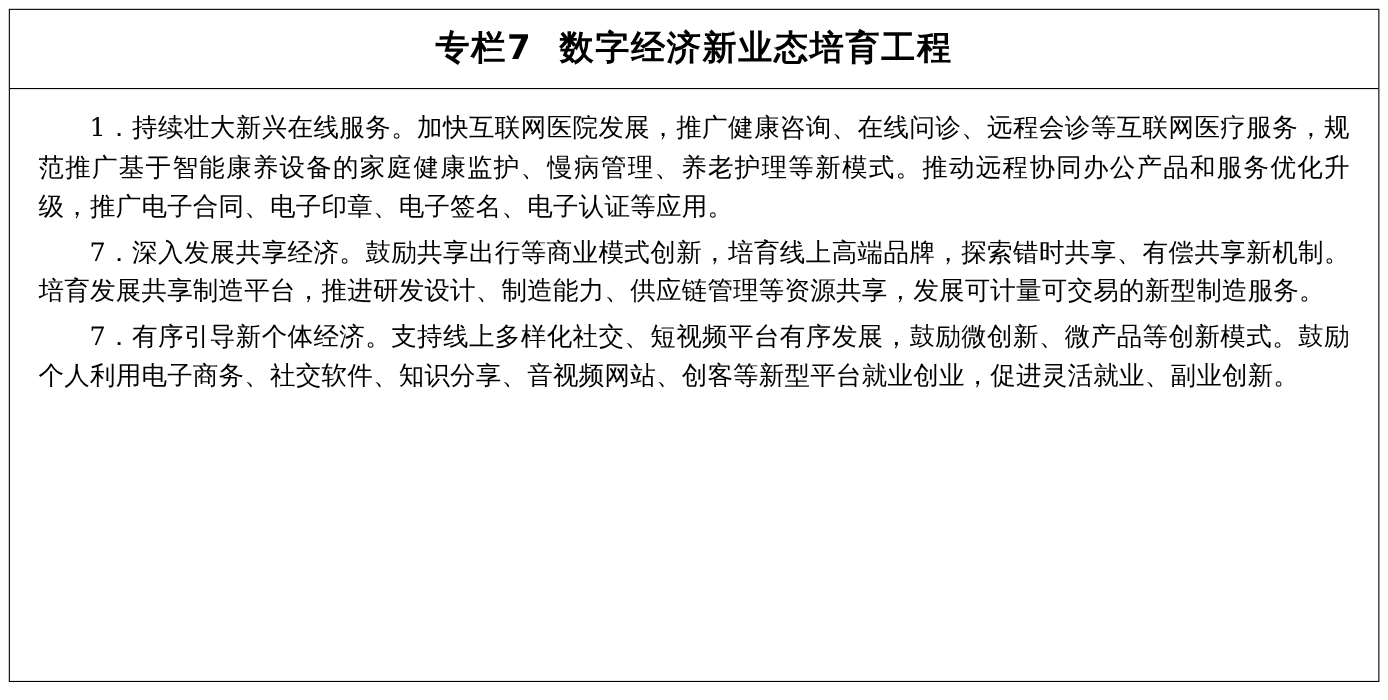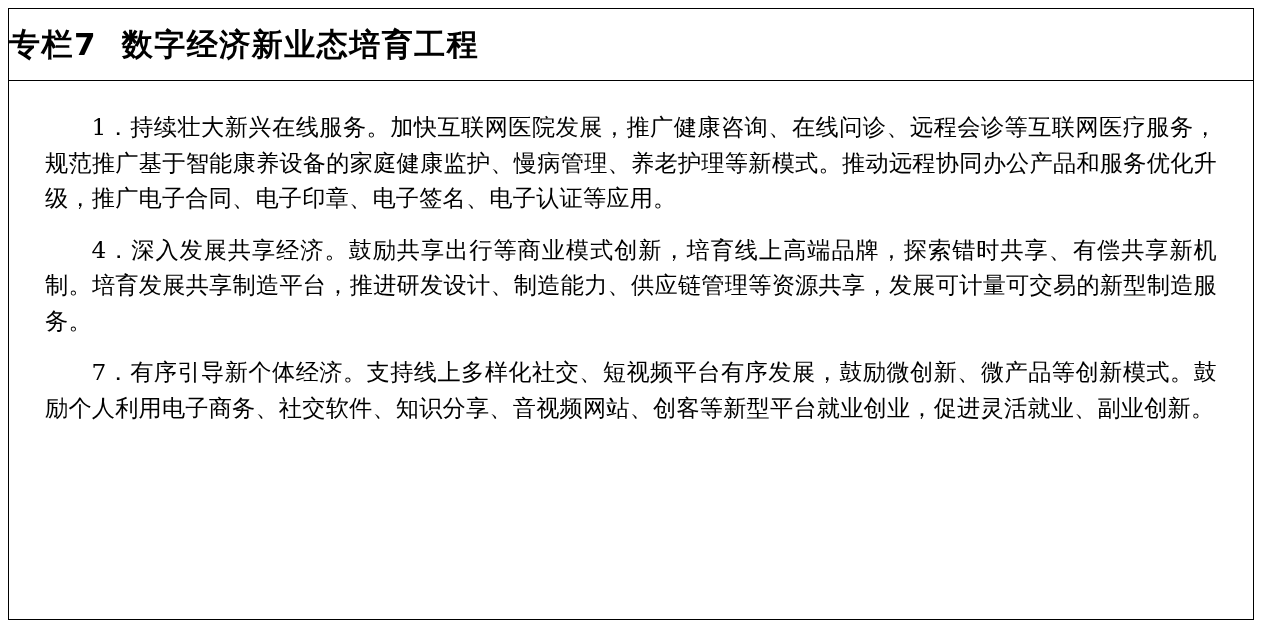--- a/index.html
+++ b/index.html
@@ -29,21 +29,21 @@
     box-sizing: border-box;
     display: flex;
     flex-direction: column;
   }
   .title-bar {
     height: 72px;
     min-height: 72px;
     border-bottom: 1px solid #000000;
     display: flex;
     align-items: center;
-    justify-content: flex-start;
+    justify-content: center;
     box-sizing: border-box;
   }
   .title-text {
     font-family: "DejaVu Sans", "Liberation Sans", sans-serif;
     font-weight: bold;
     font-size: 31px;
     letter-spacing: 1.5px;
     white-space: pre;
     line-height: 1.1;
   }
@@ -52,34 +52,34 @@
     padding: 12px 20px 6px 20px;
     box-sizing: border-box;
   }
   .para {
     font-family: "DejaVu Serif", "Liberation Serif", serif;
     font-size: 23.2px;
     line-height: 35.5px;
     text-align: justify;
     text-justify: inter-ideograph;
     text-indent: 2em;
-    margin: 16px;
+    margin: 6px;
     letter-spacing: 0.2px;
   }
 </style>
 </head>
 <body>
 
 <div class="page">
   <div class="box">
 
     <div class="title-bar">
       <div class="title-text">专栏7  数字经济新业态培育工程</div>
     </div>
 
     <div class="body-area">
       <p class="para">1．持续壮大新兴在线服务。加快互联网医院发展，推广健康咨询、在线问诊、远程会诊等互联网医疗服务，规范推广基于智能康养设备的家庭健康监护、慢病管理、养老护理等新模式。推动远程协同办公产品和服务优化升级，推广电子合同、电子印章、电子签名、电子认证等应用。</p>
-      <p class="para">4．深入发展共享经济。鼓励共享出行等商业模式创新，培育线上高端品牌，探索错时共享、有偿共享新机制。培育发展共享制造平台，推进研发设计、制造能力、供应链管理等资源共享，发展可计量可交易的新型制造服务。</p>
+      <p class="para">7．深入发展共享经济。鼓励共享出行等商业模式创新，培育线上高端品牌，探索错时共享、有偿共享新机制。培育发展共享制造平台，推进研发设计、制造能力、供应链管理等资源共享，发展可计量可交易的新型制造服务。</p>
       <p class="para">7．有序引导新个体经济。支持线上多样化社交、短视频平台有序发展，鼓励微创新、微产品等创新模式。鼓励个人利用电子商务、社交软件、知识分享、音视频网站、创客等新型平台就业创业，促进灵活就业、副业创新。</p>
     </div>
 
   </div>
 </div>
 
 </body></html>

